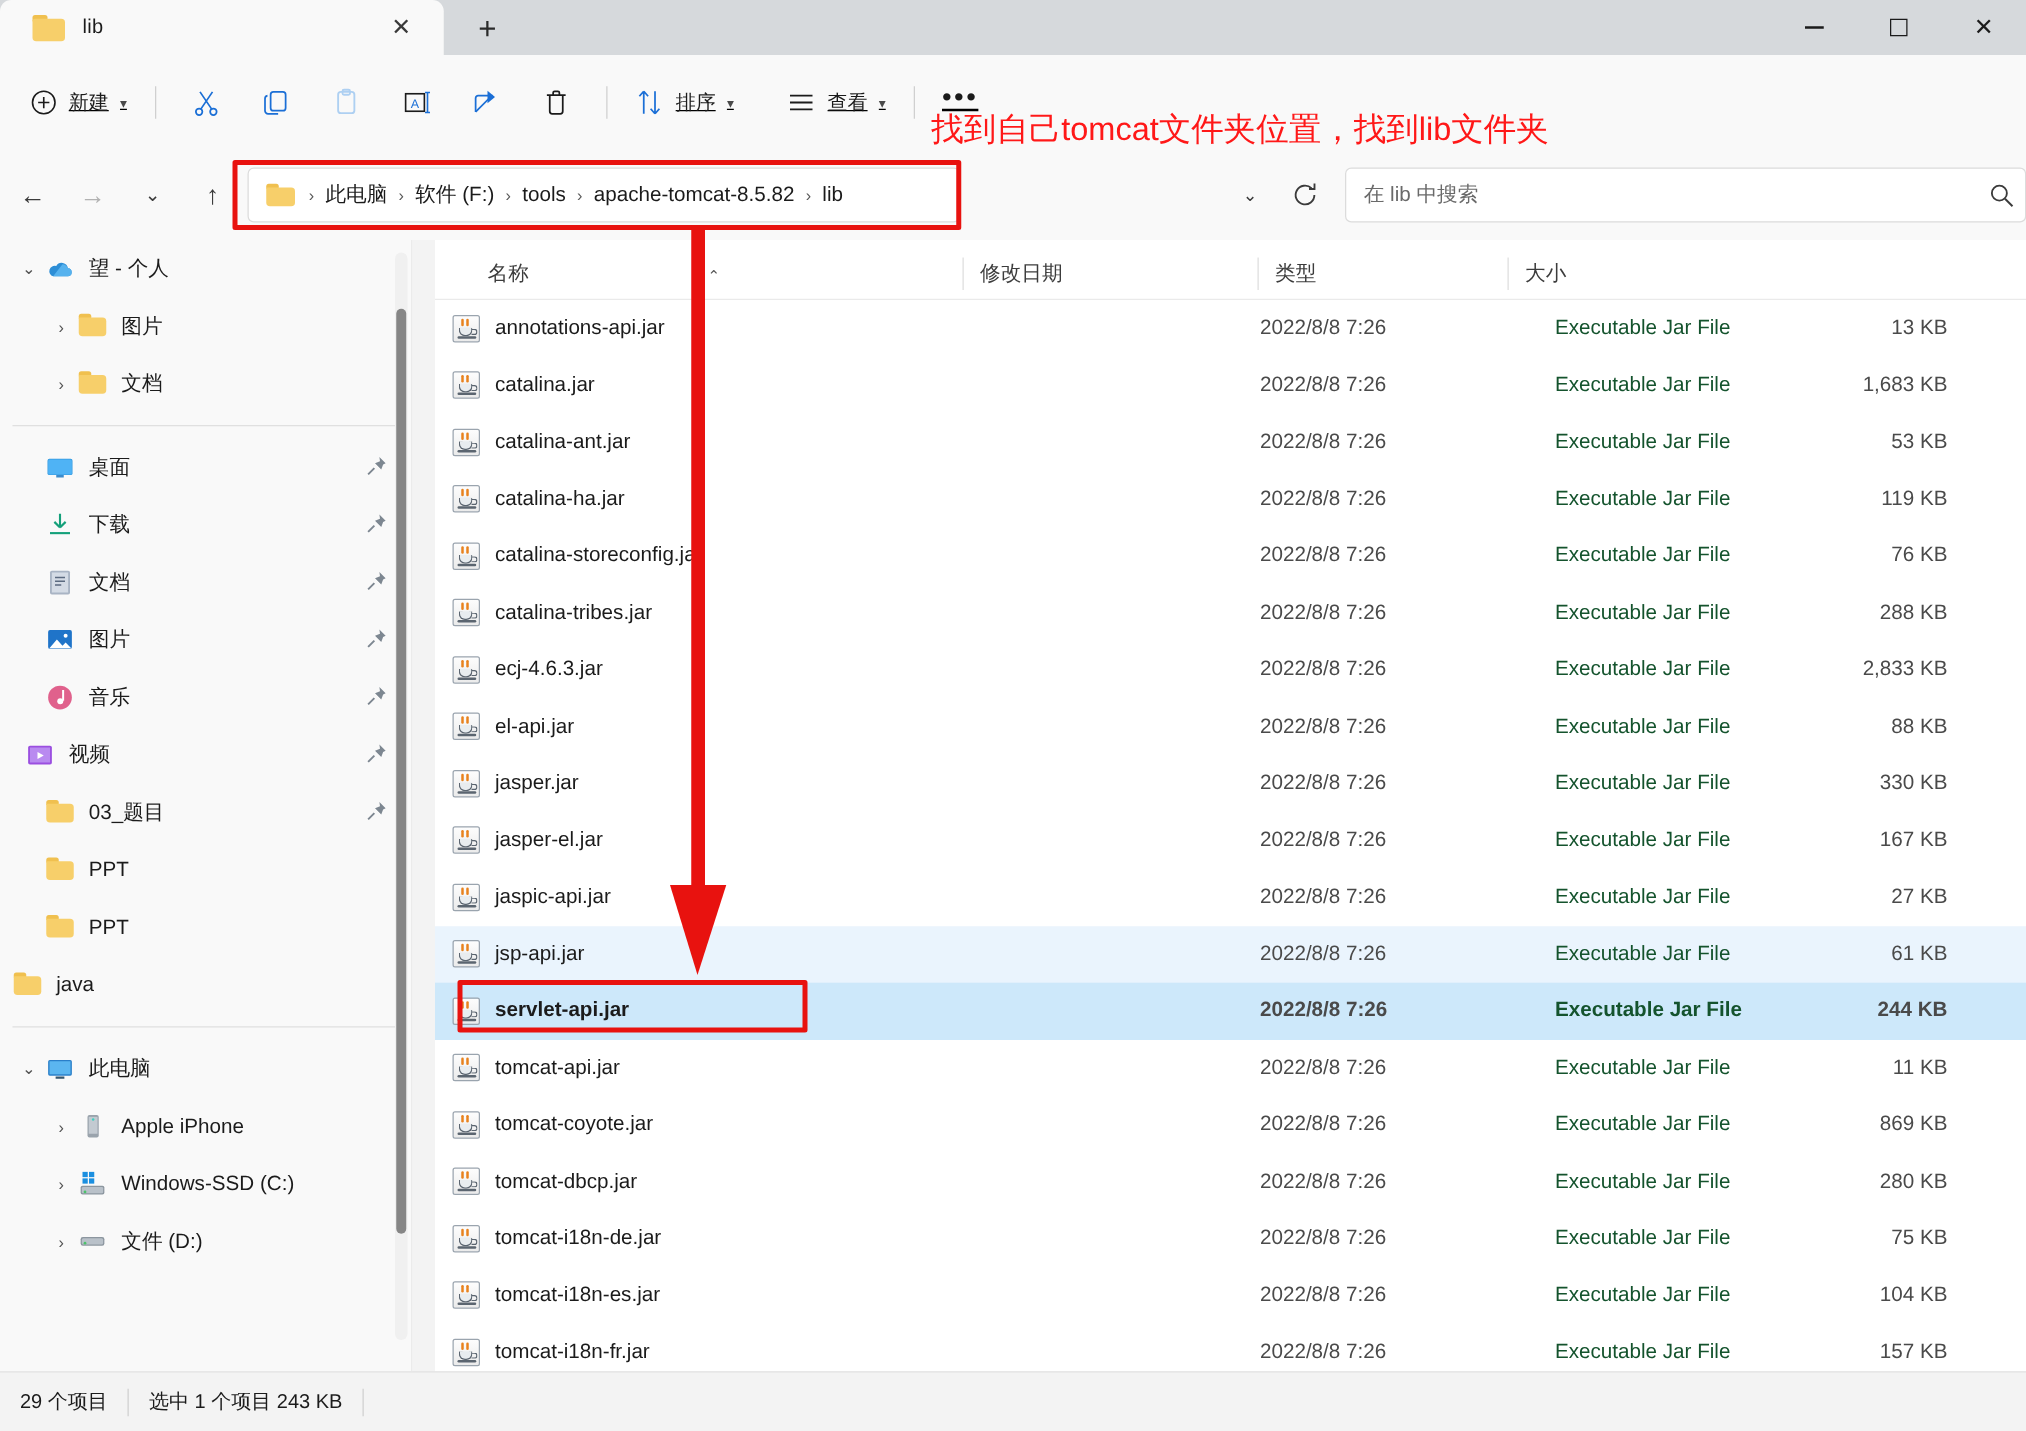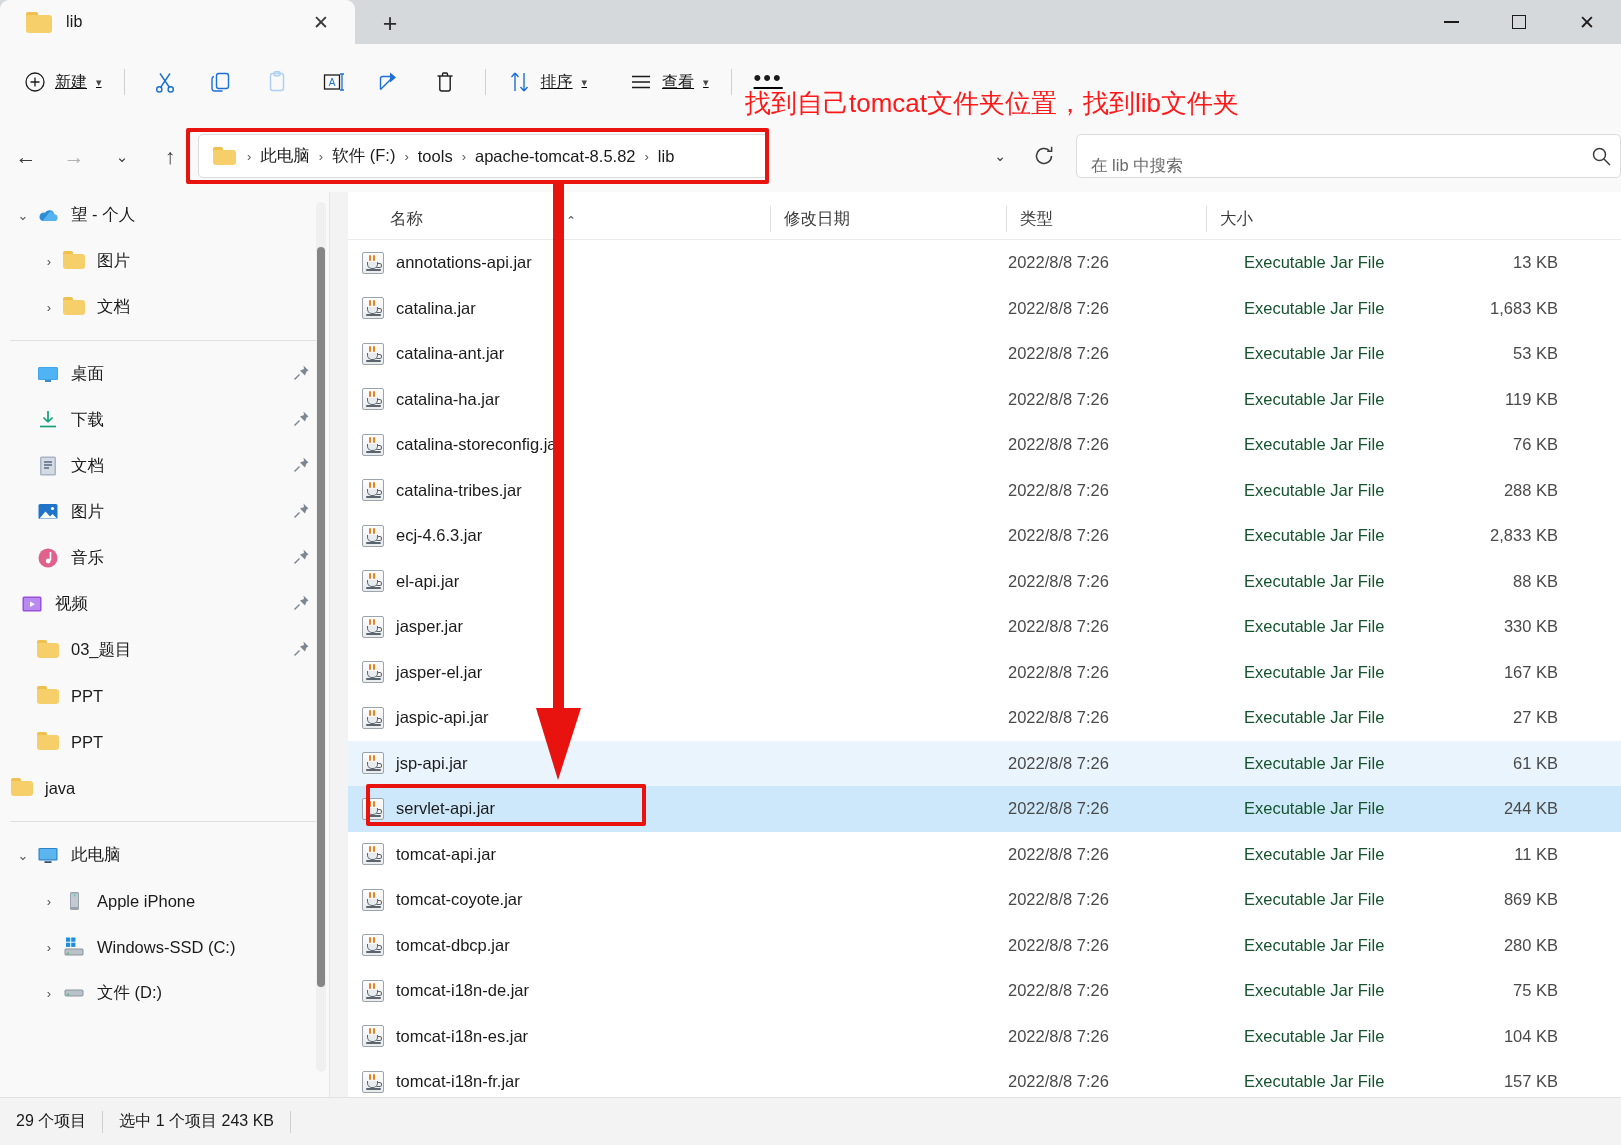--- a/index.html
+++ b/index.html
@@ -104,21 +104,21 @@
     width: 44px; height: 44px; display: flex; align-items: center; justify-content: center;
     font-size: 14px; color: #3b3b3b;
   }
   .addr-refresh {
     width: 44px; height: 44px; display: flex; align-items: center; justify-content: center;
   }
   .searchbox {
     position: relative;
     height: 44px; margin-left: 10px; flex: 1 1 auto; margin-right: 0px;
     background: #ffffff; border: 1px solid #dcdcdc; border-radius: 5px;
-    display: flex; align-items: flex-end; padding: 0 14px;
+    display: flex; align-items: center; padding: 0 14px;
   }
   .search-ph { font-size: 16.5px; color: #6a6a6a; }
   .search-icon-wrap { position: absolute; right: 8px; top: 10px; }
 
   
   .sidebar {
     position: absolute; left: 0; top: 192px; width: 330px; height: 905px;
     background: #f9f9f9;
     overflow: hidden;
   }
@@ -164,21 +164,21 @@
   .ch .vline { position: absolute; left: -14px; top: -2px; width: 1px; height: 26px; background: #dedede; }
   .sort-caret {
     position: absolute; left: 218px; top: 6px; font-size: 12px; color: #555;
   }
   .row {
     position: relative;
     height: 45.5px; display: flex; align-items: center;
     font-size: 16.5px; color: #1b1b1b;
   }
   .row.hover { background: #eaf4fd; }
-  .row.selected { background: #cde8fa; }
+  .row.selected { background: #cde8fa; font-weight: bold; }
   .c-name { width: 660px; display: flex; align-items: center; padding-left: 14px; }
   .c-date { width: 236px; color: #4a4a4a; }
   .c-type { width: 200px; color: #14532d; }
   .c-size { width: 120px; color: #4a4a4a; text-align: right; padding-right: 6px; }
   .jar-ico {
     width: 22px; height: 22px; margin-right: 12px; flex: 0 0 22px;
     background: linear-gradient(#fdfdfd, #ebebeb);
     border: 1px solid #9aa4ae; border-radius: 2px;
     position: relative;
   }

